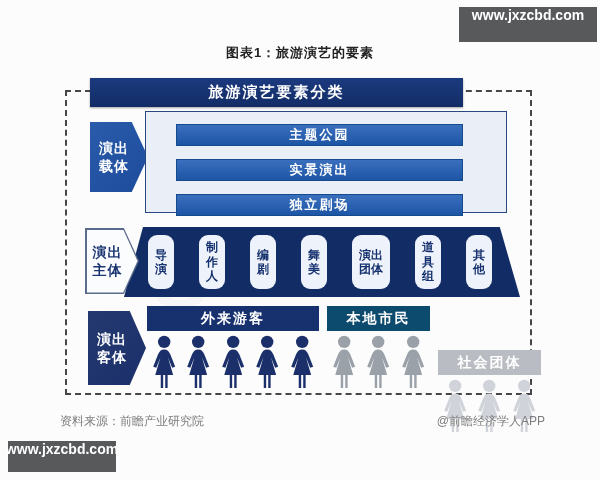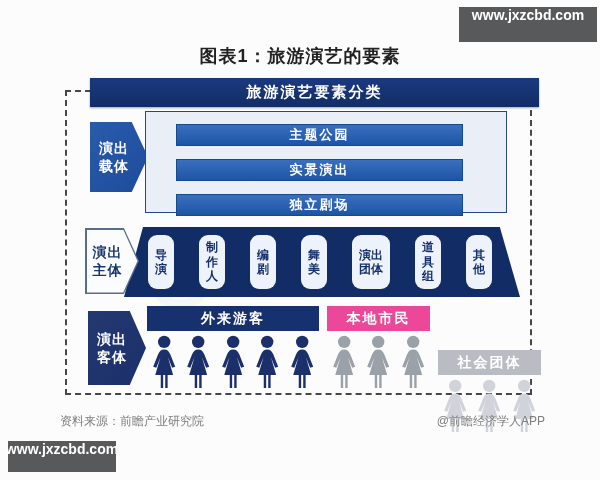--- a/index.html
+++ b/index.html
@@ -21,38 +21,38 @@
     font-size:14px;
     display:flex; align-items:flex-start; justify-content:center;
   }
   .wm-top { left:459px; top:7px; width:138px; height:35px; }
   .wm-bottom { left:8px; top:441px; width:108px; height:31px; }
 
   
   .title {
     left:0; top:44px; width:600px;
     text-align:center;
-    font-size:18px; font-weight:bold; color:var(--title-text,#222);
+    font-size:13px; font-weight:bold; color:var(--title-text,#222);
     letter-spacing:1px;
   }
 
   
   .frame {
     left:65px; top:90px; width:467px; height:305px;
     border:2px dashed #474747;
   }
 
   
   .blob { border-radius:50%; border:10px solid #9fb0c5; opacity:0.07; }
   .blob1 { left:300px; top:115px; width:70px; height:70px; }
   .blob2 { left:150px; top:250px; width:60px; height:60px; }
 
   
   .hdr {
-    left:90px; top:78px; width:449px; height:29px;
+    left:90px; top:78px; width:373px; height:29px;
     background:linear-gradient(180deg,#1b3a7e,var(--navy-dark,#122c66));
     color:#fff; font-size:15px; font-weight:bold; letter-spacing:2px;
     display:flex; align-items:center; justify-content:center;
     box-shadow:0 1px 2px rgba(0,0,0,.35);
   }
 
   
   .panel {
     left:145px; top:111px; width:362px; height:102px;
     background:var(--panel-light,#e9eef7);
@@ -209,21 +209,21 @@
           <circle cx="25" cy="10" r="9" fill="#1b2f6b"></circle>
           <path d="M25,21 C20.5,21 18,23.5 16,28.5 L9,46 L13.5,47.8 L19.5,32.5 L12,58 L20,58 L20,77 L23.5,77 L23.5,58 L26.5,58 L26.5,77 L30,77 L30,58 L38,58 L30.5,32.5 L36.5,47.8 L41,46 L34,28.5 C32,23.5 29.5,21 25,21 Z" fill="#1b2f6b"></path>
         </svg>
         <svg class="person" viewBox="0 0 50 80" preserveAspectRatio="xMidYMid meet">
           <circle cx="25" cy="10" r="9" fill="#1b2f6b"></circle>
           <path d="M25,21 C20.5,21 18,23.5 16,28.5 L9,46 L13.5,47.8 L19.5,32.5 L12,58 L20,58 L20,77 L23.5,77 L23.5,58 L26.5,58 L26.5,77 L30,77 L30,58 L38,58 L30.5,32.5 L36.5,47.8 L41,46 L34,28.5 C32,23.5 29.5,21 25,21 Z" fill="#1b2f6b"></path>
         </svg>
       </div>
   </div>
   <div class="aud-group g1">
-    <div class="aud-bar" style="background: #ec4899;">本地市民</div>
+    <div class="aud-bar" style="background: #0c4a6e;">本地市民</div>
     <div class="people">
         <svg class="person" viewBox="0 0 50 80" preserveAspectRatio="xMidYMid meet">
           <circle cx="25" cy="10" r="9" fill="#9ba1a9"></circle>
           <path d="M25,21 C20.5,21 18,23.5 16,28.5 L9,46 L13.5,47.8 L19.5,32.5 L12,58 L20,58 L20,77 L23.5,77 L23.5,58 L26.5,58 L26.5,77 L30,77 L30,58 L38,58 L30.5,32.5 L36.5,47.8 L41,46 L34,28.5 C32,23.5 29.5,21 25,21 Z" fill="#9ba1a9"></path>
         </svg>
         <svg class="person" viewBox="0 0 50 80" preserveAspectRatio="xMidYMid meet">
           <circle cx="25" cy="10" r="9" fill="#9ba1a9"></circle>
           <path d="M25,21 C20.5,21 18,23.5 16,28.5 L9,46 L13.5,47.8 L19.5,32.5 L12,58 L20,58 L20,77 L23.5,77 L23.5,58 L26.5,58 L26.5,77 L30,77 L30,58 L38,58 L30.5,32.5 L36.5,47.8 L41,46 L34,28.5 C32,23.5 29.5,21 25,21 Z" fill="#9ba1a9"></path>
         </svg>
         <svg class="person" viewBox="0 0 50 80" preserveAspectRatio="xMidYMid meet">

